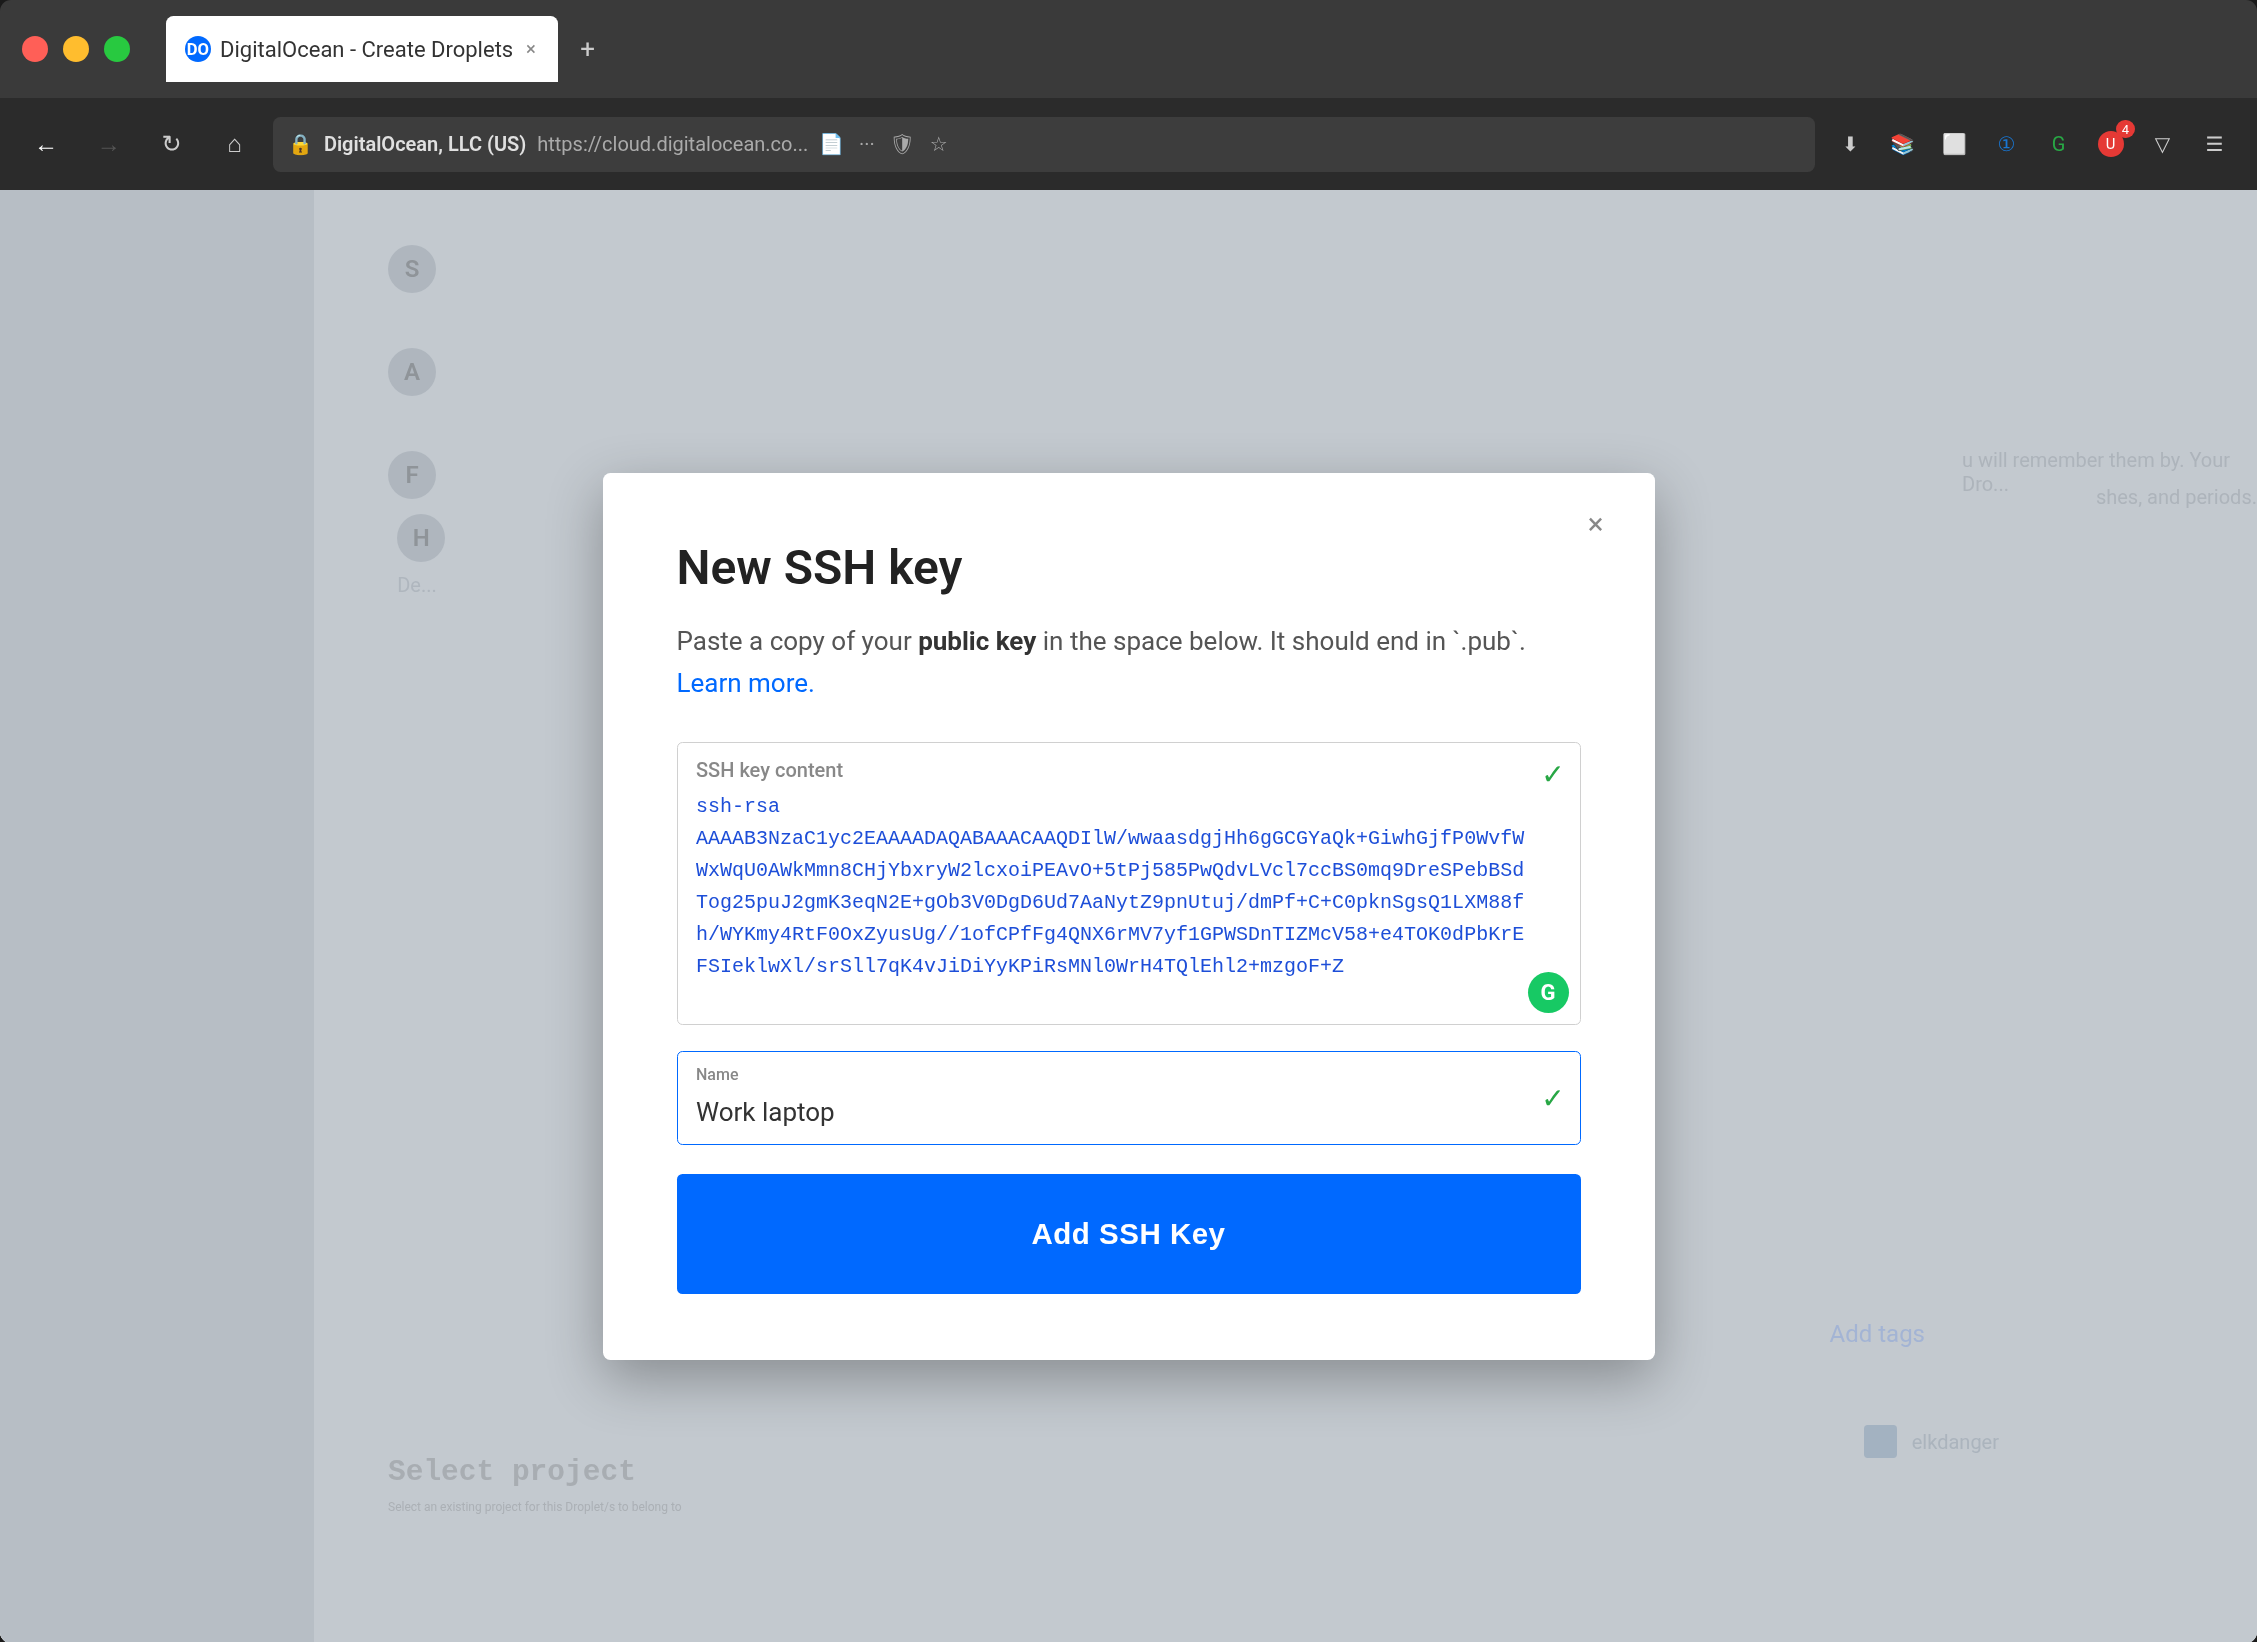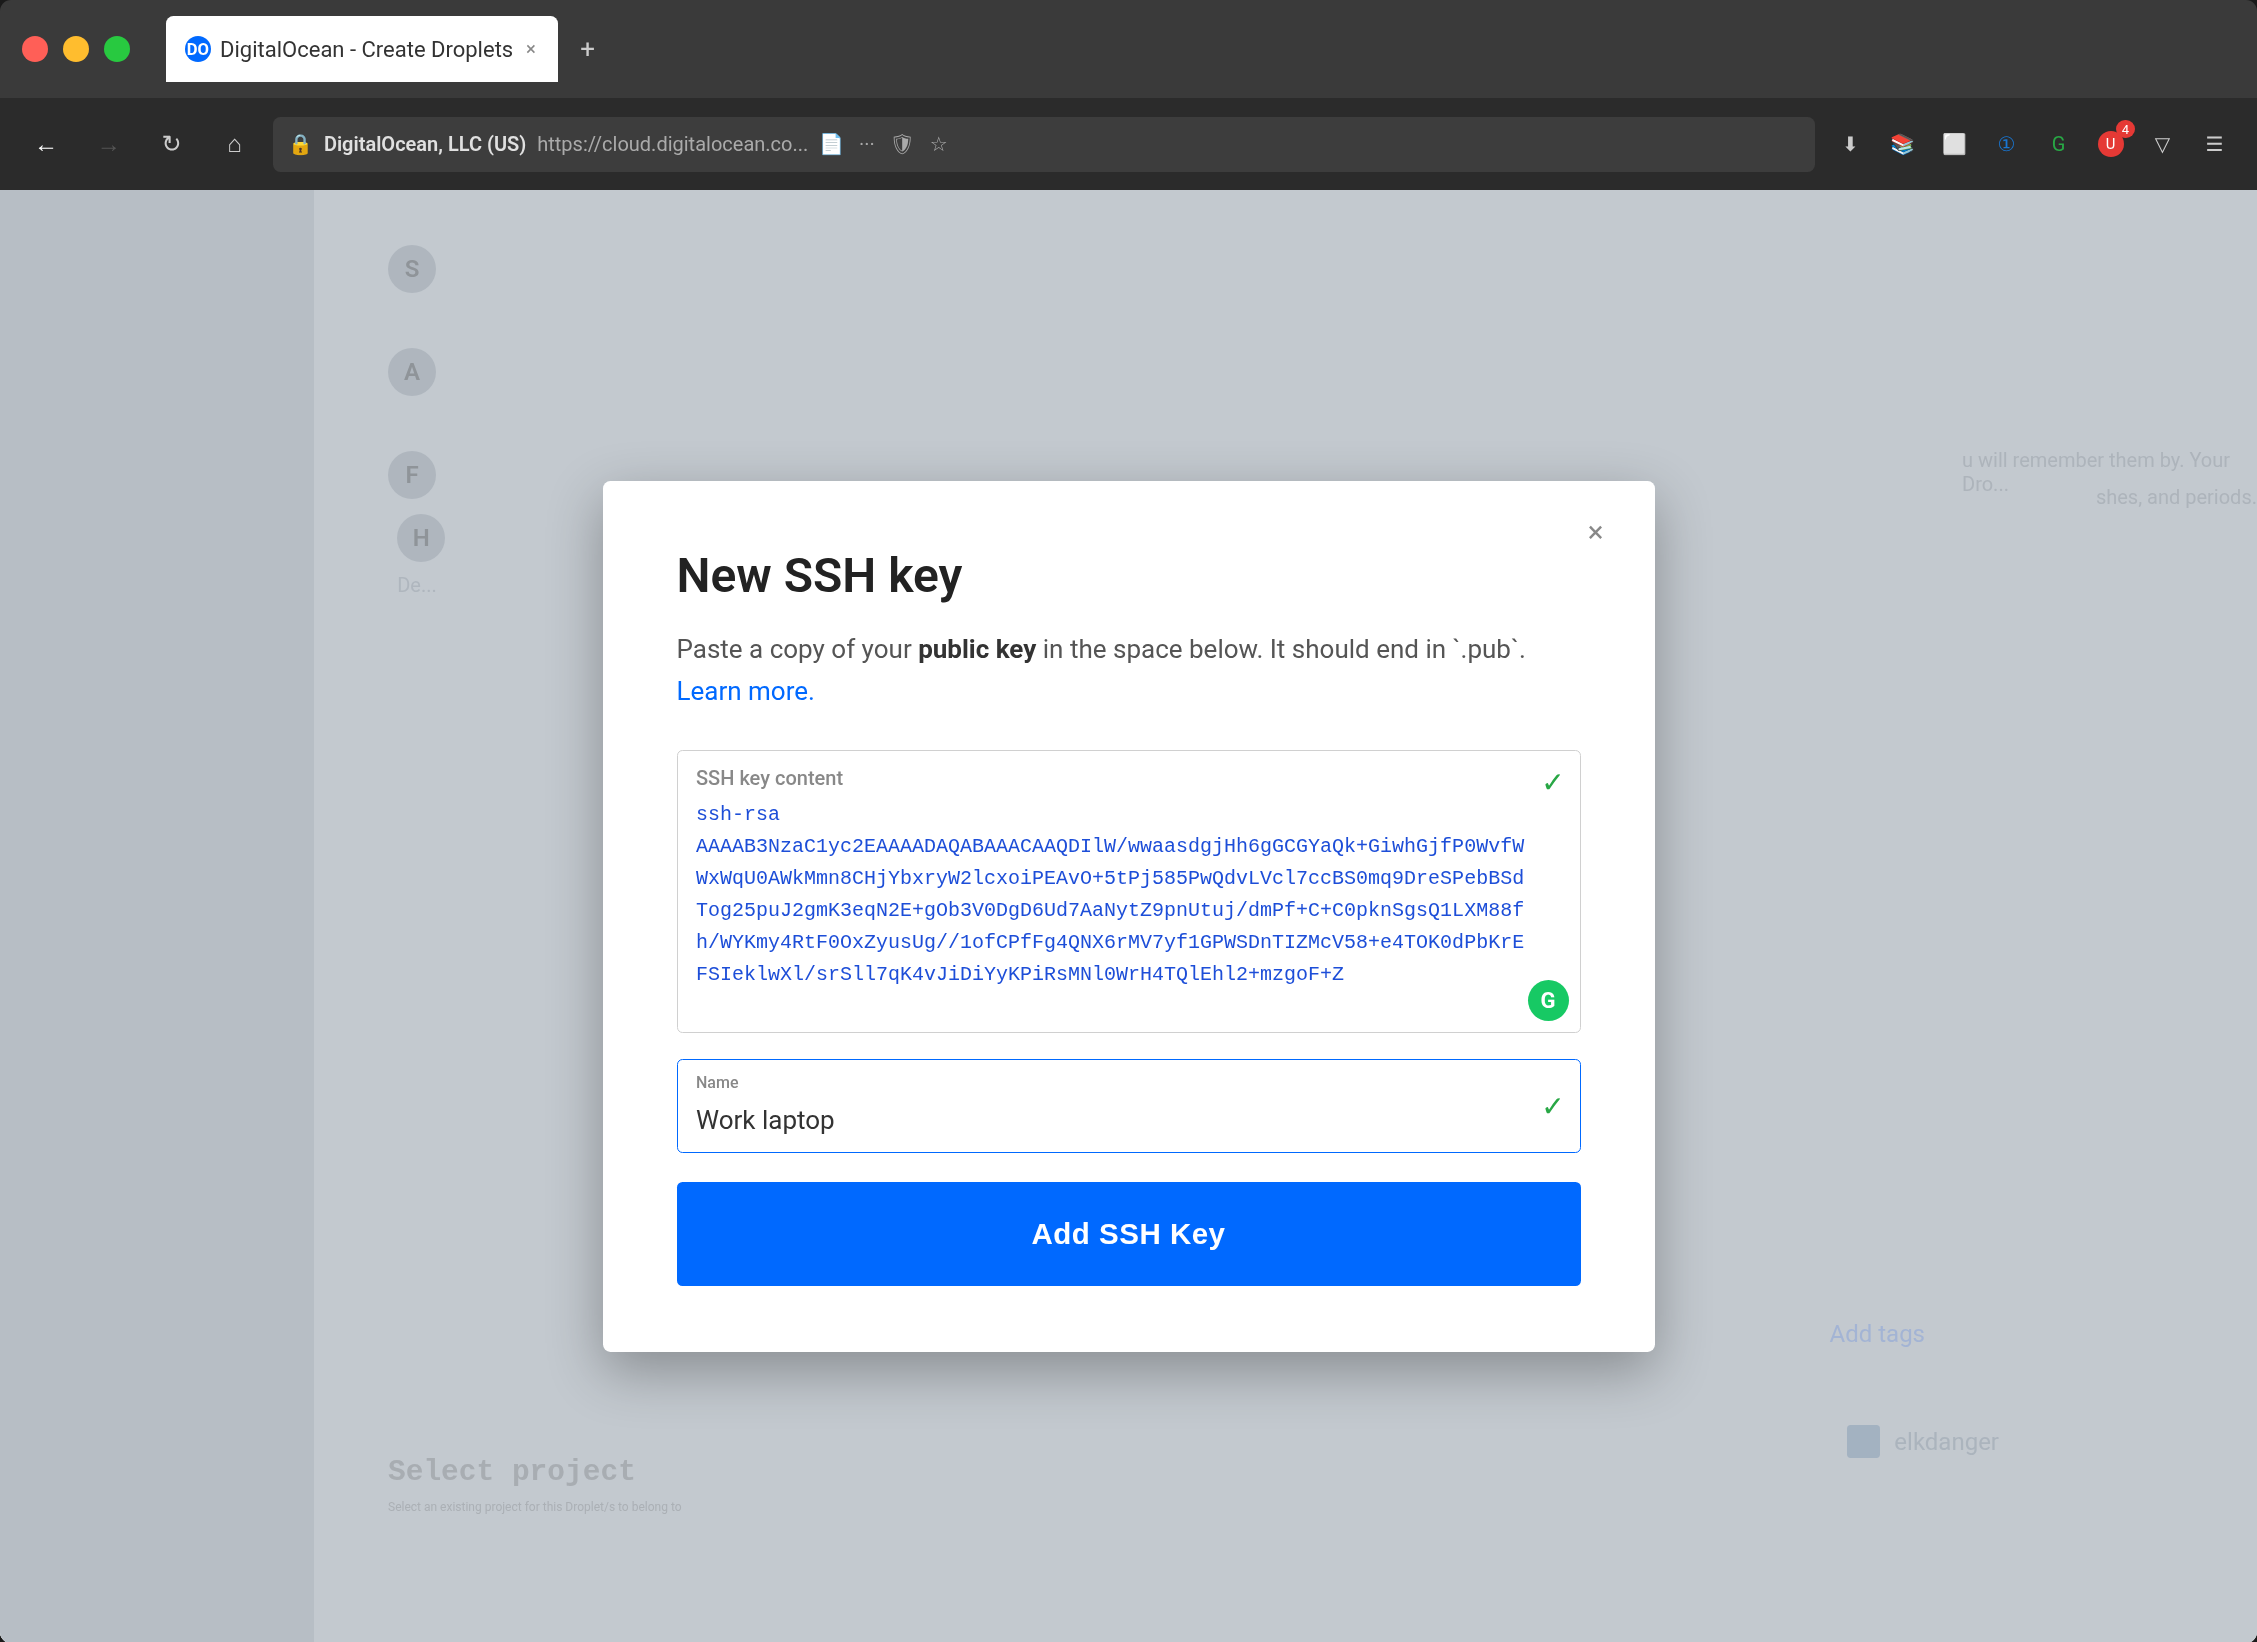--- a/index.html
+++ b/index.html
@@ -367,21 +367,21 @@
       top: 50%;
       right: 14.8px;
       transform: translateY(-50%);
       color: #28a745;
       font-size: 28px;
     }
 
     
     .add-ssh-btn {
       width: 100%;
-      height: 104px;
+      height: 120px;
       background: #0069ff;
       color: #fff;
       border: none;
       border-radius: 5.5px;
       font-size: 29.5px;
       font-weight: 600;
       cursor: pointer;
       letter-spacing: 0.5px;
     }
 
@@ -490,21 +490,21 @@
 
         <div style="position:absolute;bottom:129px;left:388px;">
           <div style="font-size:29.5px;font-weight:600;color:#bbb;margin-bottom:11px;font-family:Liberation Mono, monospace;">Select project</div>
           <div style="font-size:12px;color:#c0c0c0;">Select an existing project for this Droplet/s to belong to</div>
         </div>
 
         <div style="position:absolute;bottom:295px;right:332px;font-size:24px;color:#b0c8ff;">Add tags</div>
 
         <div style="position:absolute;bottom:185px;right:258px;display:flex;align-items:center;gap:14.8px;">
           <div style="width:33px;height:33px;background:#b0c4d8;border-radius:3.7px;"></div>
-          <span style="font-size:24px;color:#c0c8d0;">elkdanger</span>
+          <span style="font-size:20px;color:#c0c8d0;">elkdanger</span>
         </div>
 
         <div style="position:absolute;top:258px;right:0;font-size:20px;color:#c5c8cc;max-width:295px;">u will remember them by. Your Dro...</div>
         <div style="position:absolute;top:295px;right:0;font-size:20px;color:#c5c8cc;max-width:295px;">shes, and periods.</div>
       </div>
     </div>
 
     <div class="overlay">
 
       <div class="modal">

